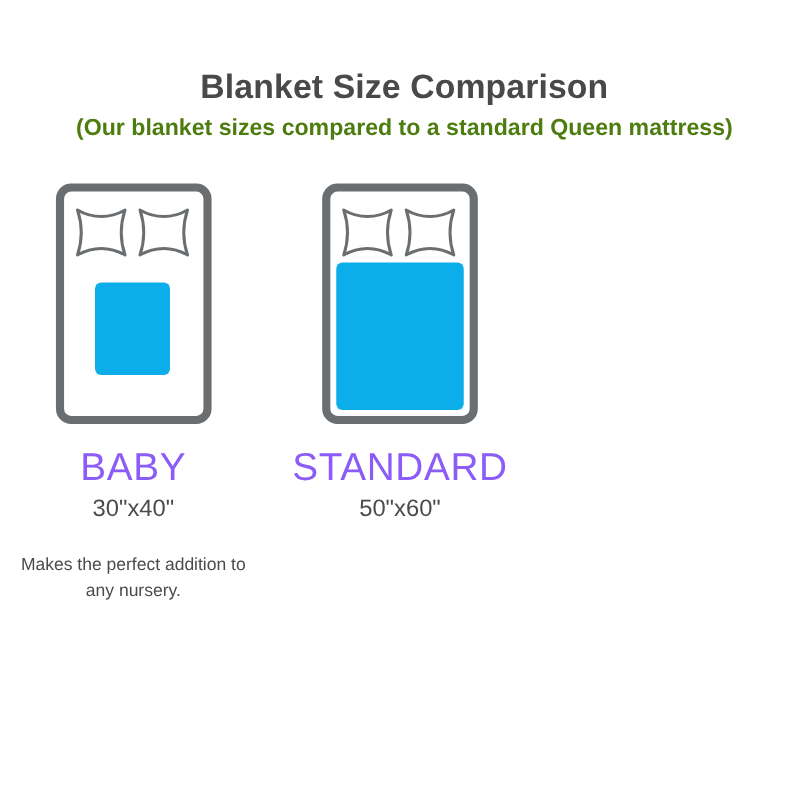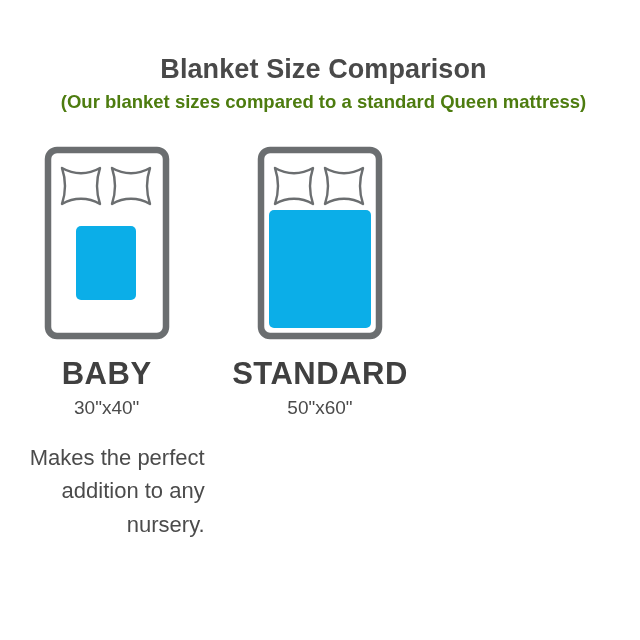--- a/index.html
+++ b/index.html
@@ -71,37 +71,37 @@
   .bed-svg {
     display: block;
     width: 126px;
     height: 194px;
   }
 
   
   .size-name {
     margin-top: 18px;
     font-size: 31px;
-    font-weight: bold;
-    color: #404040;
+    font-weight: normal;
+    color: #8b5cf6;
     letter-spacing: 0.5px;
     line-height: 1;
   }
   .size-dims {
     margin-top: 9px;
     font-size: 19px;
     color: #4b4b4b;
     line-height: 1;
   }
   .desc {
     margin-top: 24px;
-    font-size: 22px;
+    font-size: 14px;
     color: #4b4b4b;
     line-height: 1.52;
-    text-align: right;
+    text-align: center;
     width: 196px;
   }
 </style>
 </head>
 <body>
 
 <div class="page">
 
   <div class="header">
     <h1 class="title">Blanket Size Comparison</h1>

